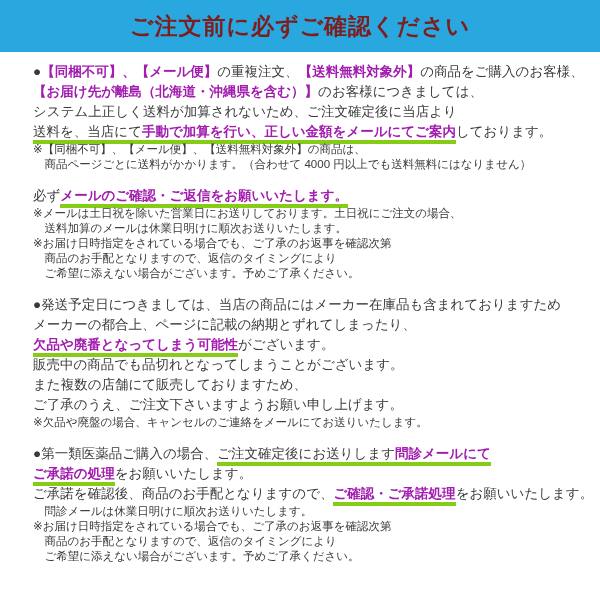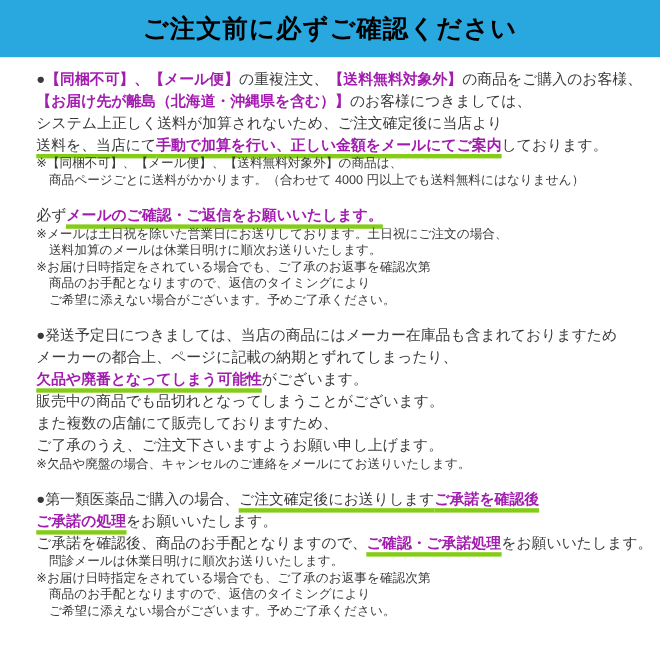--- a/index.html
+++ b/index.html
@@ -12,21 +12,21 @@
     font-family: "Liberation Sans", "DejaVu Sans", sans-serif;
   }
   .header {
     height: 52px;
     background: #29a8e0;
     display: flex;
     align-items: center;
     justify-content: center;
   }
   .header-title {
-    color: #000000;
+    color: #7f1d1d;
     font-size: 23px;
     font-weight: bold;
     letter-spacing: 1px;
   }
   .body {
     padding: 10px 4px 0 33px;
     color: #3a3a3a;
   }
   .section { margin-bottom: 14px; }
   .section:last-child { margin-bottom: 0; }
@@ -66,21 +66,21 @@
       <div class="section">
         <div class="line main"><span class="">●発送予定日につきましては、当店の商品にはメーカー在庫品も含まれておりますため</span></div>
         <div class="line main"><span class="">メーカーの都合上、ページに記載の納期とずれてしまったり、</span></div>
         <div class="line main"><span class="seg-bold seg-redline">欠品や廃番となってしまう可能性</span><span class="">がございます。</span></div>
         <div class="line main"><span class="">販売中の商品でも品切れとなってしまうことがございます。</span></div>
         <div class="line main"><span class="">また複数の店舗にて販売しておりますため、</span></div>
         <div class="line main"><span class="">ご了承のうえ、ご注文下さいますようお願い申し上げます。</span></div>
         <div class="line small"><span class="">※欠品や廃盤の場合、キャンセルのご連絡をメールにてお送りいたします。</span></div>
       </div>
       <div class="section">
-        <div class="line main"><span class="">●第一類医薬品ご購入の場合、</span><span class="seg-redline">ご注文確定後にお送りします</span><span class="seg-bold seg-redline">ご承諾を確認後</span></div>
+        <div class="line main"><span class="">●第一類医薬品ご購入の場合、</span><span class="seg-redline">ご注文確定後にお送りします</span><span class="seg-bold seg-redline">問診メールにて</span></div>
         <div class="line main"><span class="seg-bold seg-redline">ご承諾の処理</span><span class="">をお願いいたします。</span></div>
         <div class="line main"><span class="">ご承諾を確認後、商品のお手配となりますので、</span><span class="seg-bold seg-redline">ご確認・ご承諾処理</span><span class="">をお願いいたします。</span></div>
         <div class="line small"><span class="">　問診メールは休業日明けに順次お送りいたします。</span></div>
         <div class="line small"><span class="">※お届け日時指定をされている場合でも、ご了承のお返事を確認次第</span></div>
         <div class="line small"><span class="">　商品のお手配となりますので、返信のタイミングにより</span></div>
         <div class="line small"><span class="">　ご希望に添えない場合がございます。予めご了承ください。</span></div>
       </div>
     </div>
 </div>
 

